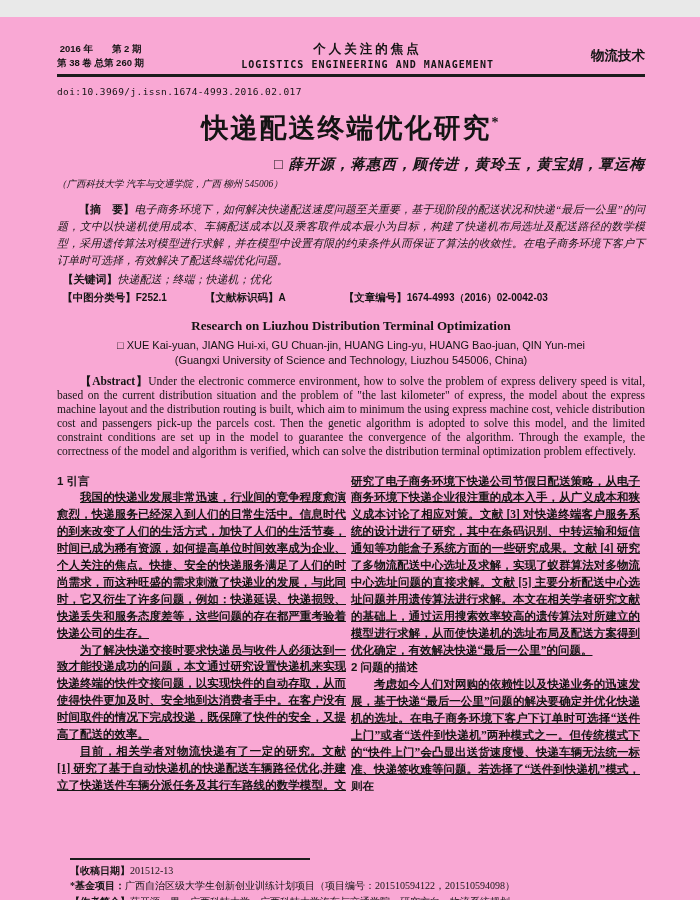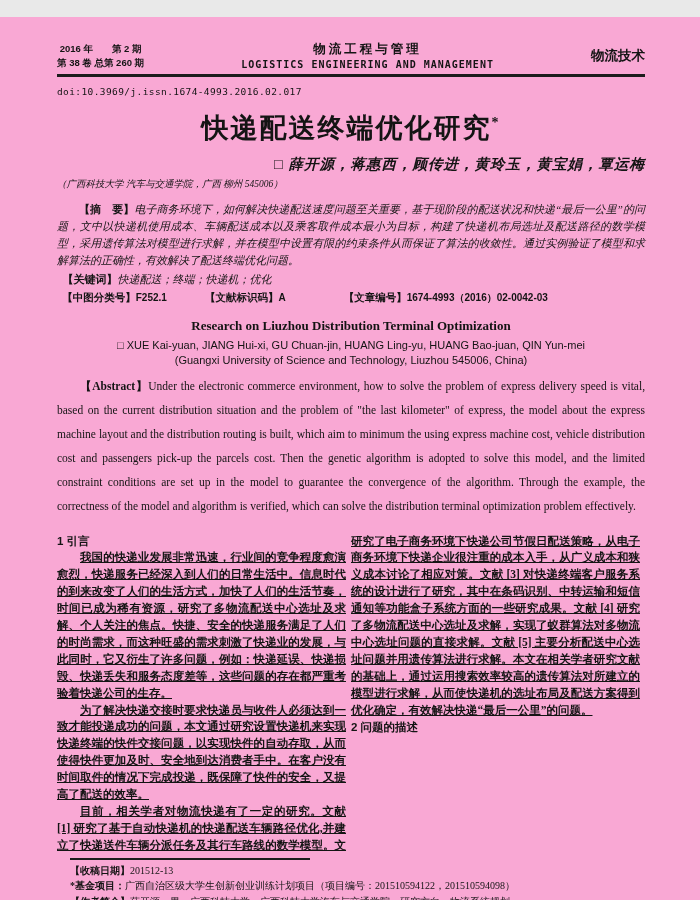--- a/index.html
+++ b/index.html
@@ -33,21 +33,21 @@
   .abs-cn b, .kw-cn b { font-style:normal; font-weight:bold; }
   .kw-cn { margin:2px 0 0 0; font-size:11px; line-height:17px; font-style:italic; text-indent:0.5em; }
   .clc-line { margin:3px 0 0 0; font-size:10.5px; font-weight:bold; text-indent:0.5em; }
   .clc-line .gap1 { display:inline-block; width:38px; }
   .clc-line .gap2 { display:inline-block; width:58px; }
   .clc-line .val { font-weight:normal; font-family:"Liberation Sans", sans-serif; font-size:10px; font-weight:bold; }
   
   .title-en { text-align:center; font-size:13px; font-weight:bold; margin-top:13px; }
   .authors-en { text-align:center; font-size:11px; margin-top:5px; font-family:"Liberation Sans", sans-serif; }
   .affil-en { text-align:center; font-size:11px; margin-top:3px; font-family:"Liberation Sans", sans-serif; }
-  .abs-en { margin:8px 0 0 0; font-size:11.5px; line-height:24px; text-align:justify; text-indent:2em; }
+  .abs-en { margin:8px 0 0 0; font-size:11.5px; line-height:14px; text-align:justify; text-indent:2em; }
   .abs-en b, .kw-en b { font-weight:bold; }
   .kw-en { margin:4px 0 0 0; font-size:11.5px; text-indent:2em; }
   
   .columns { display:flex; gap:5px; margin-top:15px; height:318px; overflow:hidden; }
   .col { width:289px; font-size:11.5px; line-height:16.9px; text-align:justify; font-weight:bold; }
   .col h3 { margin:0; font-size:11.5px; font-weight:bold; font-family:"Liberation Sans", sans-serif; }
   .col p { margin:0; text-indent:2em;text-decoration:underline; }
   .col p.cont { text-indent:0; }
   .col h3.h2 { margin-top:1px; }
   
@@ -59,55 +59,56 @@
 </style>
 </head>
 <body>
 
 <div class="page">
 
   <div class="header">
     <div class="h-left">2016 年　　第 2 期
 第 38 卷  总第 260 期</div>
     <div class="h-center">
-      <div class="cn">物流工程与管理</div>
+      <div class="cn">个人关注的焦点</div>
       <div class="en">LOGISTICS ENGINEERING AND MANAGEMENT</div>
     </div>
     <div class="h-right">物流技术</div>
   </div>
   <div class="header-rule"></div>
 
   <div class="doi">doi:10.3969/j.issn.1674-4993.2016.02.017</div>
 
   <h1 class="title"><span>快递配送终端优化研究</span><sup>*</sup></h1>
   <div class="authors-cn">□  薛开源，蒋惠西，顾传进，黄玲玉，黄宝娟，覃运梅</div>
   <div class="affil-cn">（广西科技大学  汽车与交通学院，广西  柳州  545006）</div>
 
-  <p class="abs-cn"><b>【摘　要】</b><span>电子商务环境下，如何解决快递配送速度问题至关重要，基于现阶段的配送状况和快递“最后一公里”的问题，文中以快递机使用成本、车辆配送成本以及乘客取件成本最小为目标，构建了快递机布局选址及配送路径的数学模型，采用遗传算法对模型进行求解，并在模型中设置有限的约束条件从而保证了算法的收敛性。通过实例验证了模型和求解算法的正确性，有效解决了配送终端优化问题。</span></p>
+  <p class="abs-cn"><b>【摘　要】</b><span>电子商务环境下，如何解决快递配送速度问题至关重要，基于现阶段的配送状况和快递“最后一公里”的问题，文中以快递机使用成本、车辆配送成本以及乘客取件成本最小为目标，构建了快递机布局选址及配送路径的数学模型，采用遗传算法对模型进行求解，并在模型中设置有限的约束条件从而保证了算法的收敛性。在电子商务环境下客户下订单时可选择，有效解决了配送终端优化问题。</span></p>
   <p class="kw-cn"><b>【关键词】</b><span>快递配送；终端；快递机；优化</span></p>
 
   <p class="clc-line">
     <span>【中图分类号】</span><span class="val">F252.1</span><span class="gap1"></span><span>【文献标识码】</span><span class="val">A</span><span class="gap2"></span><span>【文章编号】</span><span class="val">1674-4993（2016）02-0042-03</span>
   </p>
 
   <div class="title-en">Research on Liuzhou Distribution Terminal Optimization</div>
   <div class="authors-en">□  XUE Kai-yuan, JIANG Hui-xi, GU Chuan-jin, HUANG Ling-yu, HUANG Bao-juan, QIN Yun-mei</div>
   <div class="affil-en">(Guangxi University of Science and Technology, Liuzhou 545006, China)</div>
   <p class="abs-en"><b>【Abstract】</b><span>Under the electronic commerce environment, how to solve the problem of express delivery speed is vital, based on the current distribution situation and the problem of "the last kilometer" of express, the model about the express machine layout and the distribution routing is built, which aim to minimum the using express machine cost, vehicle distribution cost and passengers pick-up the parcels cost. Then the genetic algorithm is adopted to solve this model, and the limited constraint conditions are set up in the model to guarantee the convergence of the algorithm. Through the example, the correctness of the model and algorithm is verified, which can solve the distribution terminal optimization problem effectively.</span></p>
 
   <div class="columns">
     <div class="col">
       <h3>1  引言</h3>
-      <p>我国的快递业发展非常迅速，行业间的竞争程度愈演愈烈，快递服务已经深入到人们的日常生活中。信息时代的到来改变了人们的生活方式，加快了人们的生活节奏，时间已成为稀有资源，研究了多物流配送中心选址及求解、个人关注的焦点。快捷、安全的快递服务满足了人们的时尚需求，而这种旺盛的需求刺激了快递业的发展，与此同时，它又衍生了许多问题，例如：快递延误、快递损毁、快递丢失和服务态度差等，这些问题的存在都严重考验着快递公司的生存。</p>
+      <p>我国的快递业发展非常迅速，行业间的竞争程度愈演愈烈，快递服务已经深入到人们的日常生活中。信息时代的到来改变了人们的生活方式，加快了人们的生活节奏，时间已成为稀有资源，如何提高单位时间效率成为企业、个人关注的焦点。快捷、安全的快递服务满足了人们的时尚需求，而这种旺盛的需求刺激了快递业的发展，与此同时，它又衍生了许多问题，例如：快递延误、快递损毁、快递丢失和服务态度差等，这些问题的存在都严重考验着快递公司的生存。</p>
       <p>为了解决快递交接时要求快递员与收件人必须达到一致才能投递成功的问题，本文通过研究设置快递机来实现快递终端的快件交接问题，以实现快件的自动存取，从而使得快件更加及时、安全地到达消费者手中。在客户没有时间取件的情况下完成投递，既保障了快件的安全，又提高了配送的效率。</p>
       <p>目前，相关学者对物流快递有了一定的研究。文献 [1] 研究了基于自动快递机的快递配送车辆路径优化,并建立了快递送件车辆分派任务及其行车路线的数学模型。文献 [2]</p>
     </div>
     <div class="col">
       <p class="cont">研究了电子商务环境下快递公司节假日配送策略，从电子商务环境下快递企业很注重的成本入手，从广义成本和狭义成本讨论了相应对策。文献 [3] 对快递终端客户服务系统的设计进行了研究，其中在条码识别、中转运输和短信通知等功能盒子系统方面的一些研究成果。文献 [4] 研究了多物流配送中心选址及求解，实现了蚁群算法对多物流中心选址问题的直接求解。文献 [5] 主要分析配送中心选址问题并用遗传算法进行求解。本文在相关学者研究文献的基础上，通过运用搜索效率较高的遗传算法对所建立的模型进行求解，从而使快递机的选址布局及配送方案得到优化确定，有效解决快递“最后一公里”的问题。</p>
       <h3 class="h2">2  问题的描述</h3>
+      <p>考虑如今人们对网购的依赖性以及快递业务的迅速发展，基于快递“最后一公里”问题的解决要确定并优化快递机的选址。在电子商务环境下客户下订单时可选择“送件上门”或者“送件到快递机”两种模式之一。但传统模式下的“快件上门”会凸显出送货速度慢、快递车辆无法统一标准、快递签收难等问题。若选择了“送件到快递机”模式，则在</p>
     </div>
   </div>
 
   <div class="foot-wrap">
     <div class="footnote-rule"></div>
     <div class="footer">
       <p><span class="lbl">【收稿日期】</span><span>201512-13</span></p>
       <p><span class="lbl">*基金项目：</span><span>广西自治区级大学生创新创业训练计划项目（项目编号：201510594122，201510594098）</span></p>
       <p><span class="lbl">【作者简介】</span><span>薛开源，男，广西科技大学，广西科技大学汽车与交通学院，研究方向：物流系统规划。</span></p>
     </div>

